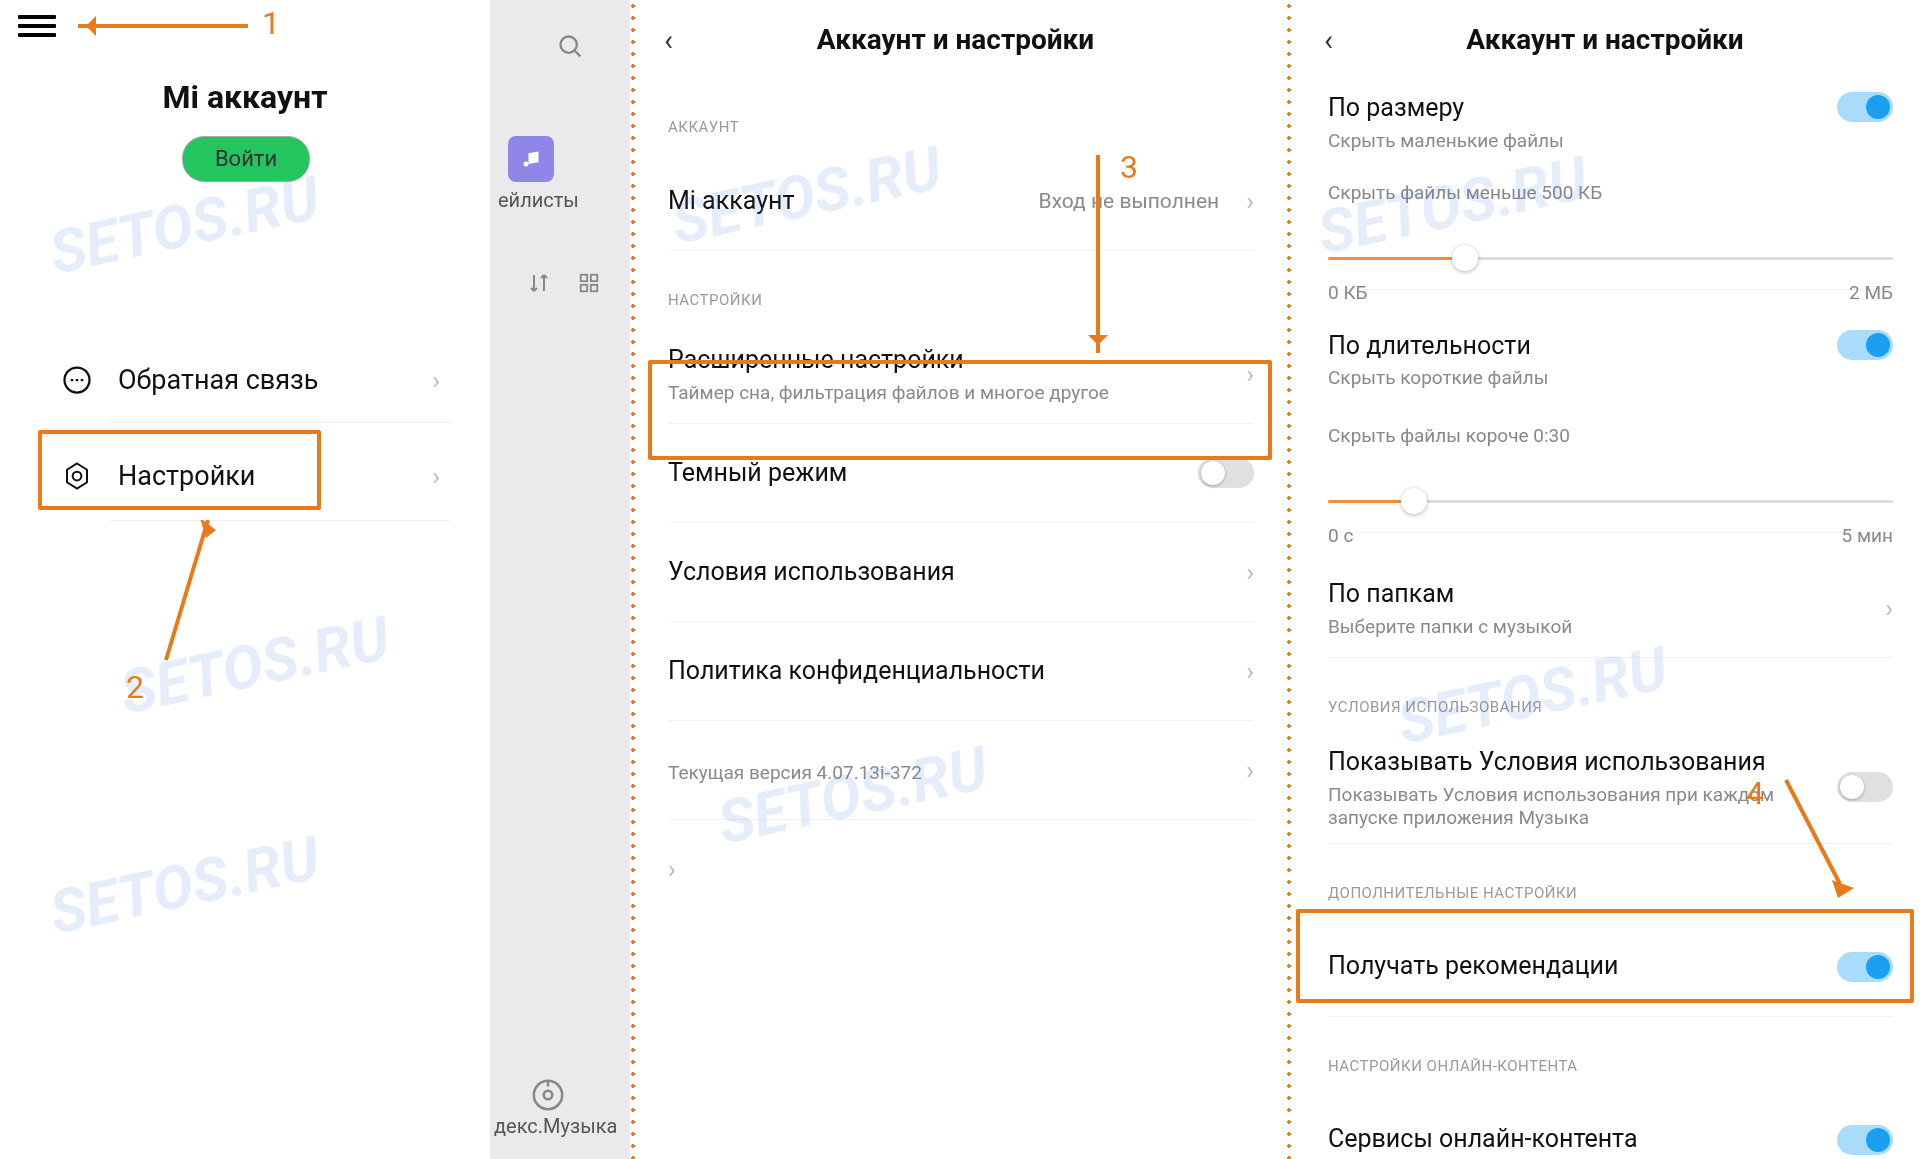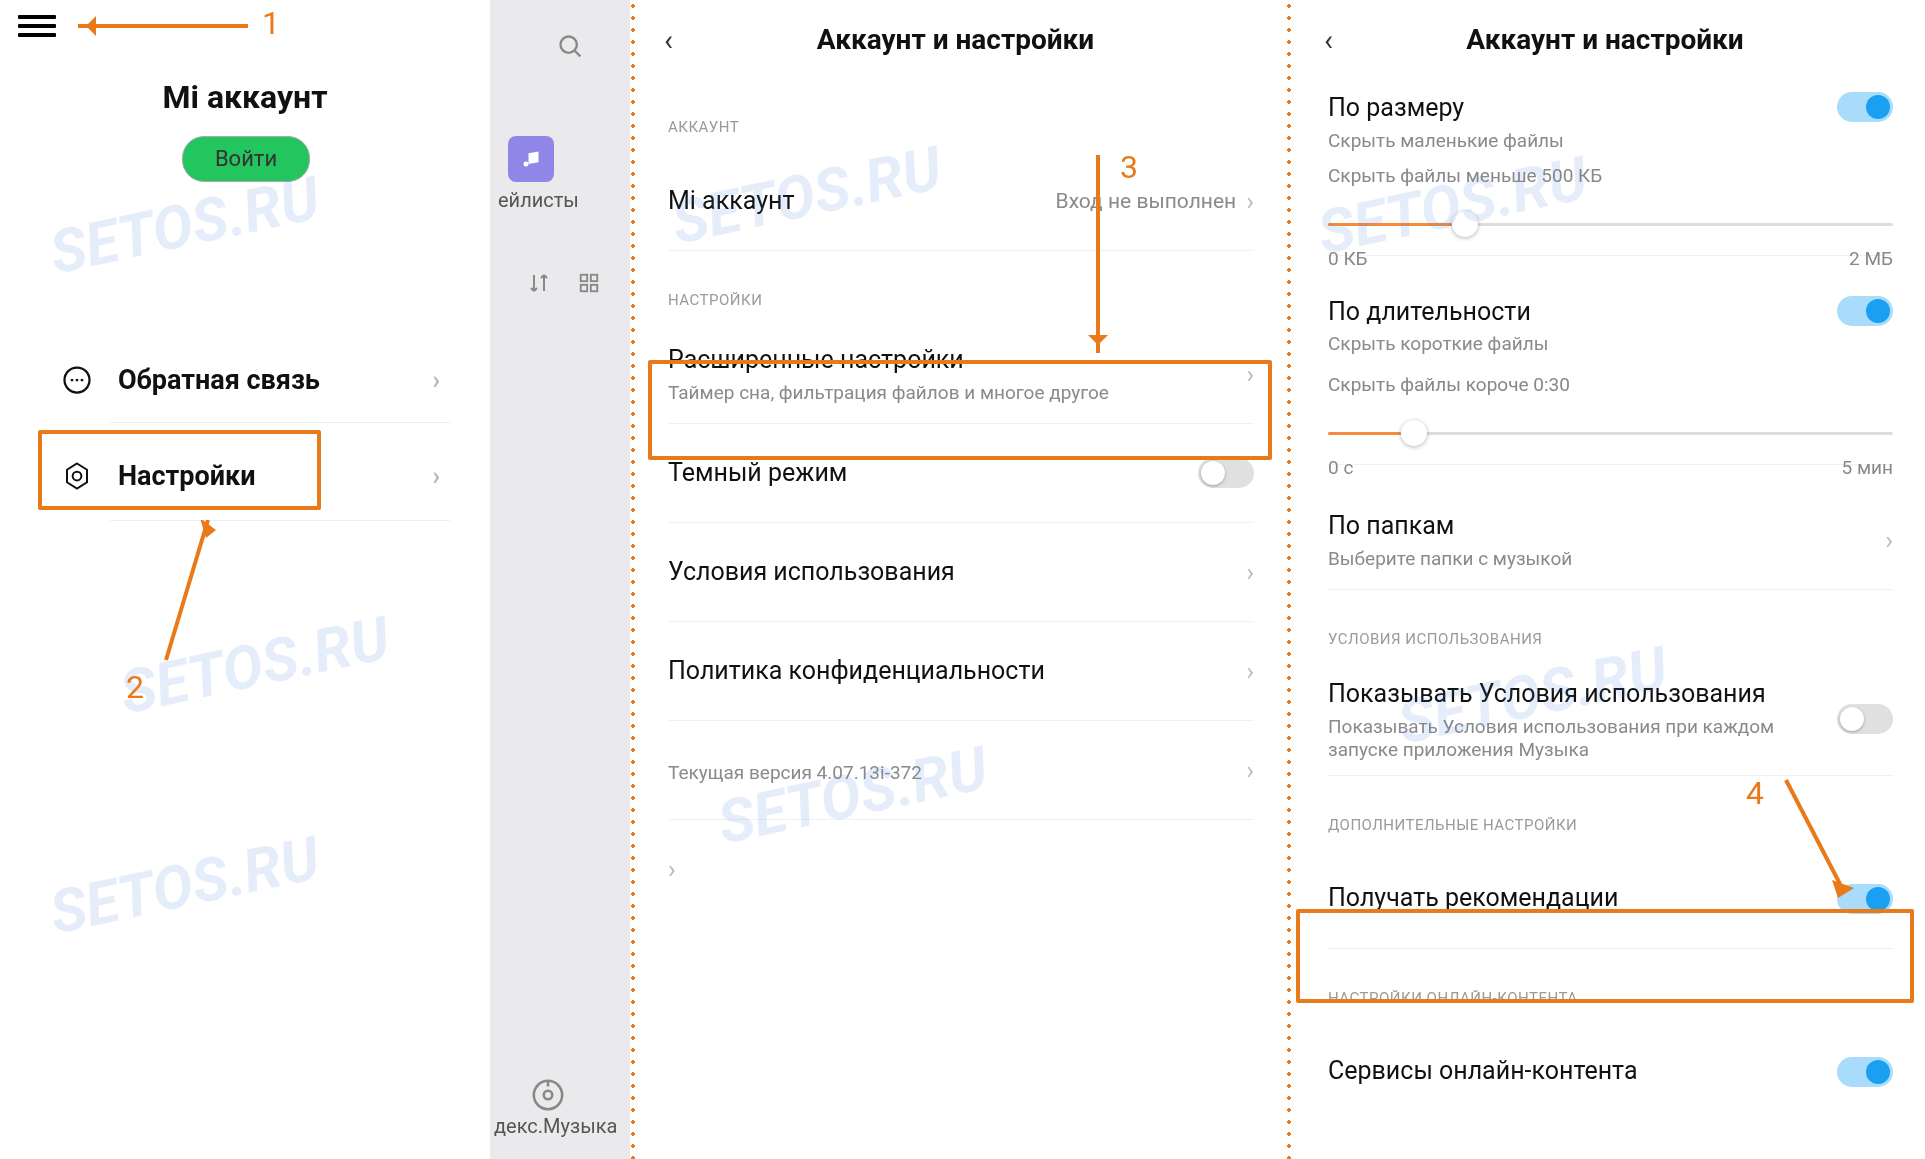--- a/index.html
+++ b/index.html
@@ -12,21 +12,21 @@
   
   .divider{position:absolute;top:0;height:1159px;width:6px;background-image:radial-gradient(circle,#e87a1a 2px,transparent 2px);background-size:6px 12px;}
 
   
   .p1-main{background:#fff;width:490px;height:100%;position:absolute;left:0;top:0;}
   .p1-bg{background:#eaeaec;width:140px;height:100%;position:absolute;left:490px;top:0;}
   .hamburger{position:absolute;top:10px;left:18px;width:38px;height:28px;}
   .hamburger span{display:block;width:38px;height:4px;background:#000;margin:5px 0;border-radius:1px;}
   .mi-title{position:absolute;top:78px;left:0;width:490px;text-align:center;font-size:32px;font-weight:700;color:#111;}
   .login-btn{position:absolute;top:136px;left:182px;width:126px;height:44px;border:1px solid #aaa;border-radius:22px;background:#22c55e;text-align:center;line-height:44px;font-size:22px;color:#333;}
-  .menu-row{position:absolute;left:60px;height:76px;display:flex;align-items:center;padding:0 20px 0 0;width:380px;font-weight:bold;}
+  .menu-row{position:absolute;left:60px;height:76px;display:flex;align-items:center;padding:0 20px 0 0;width:380px;}
   .menu-icon{width:34px;height:34px;margin-right:24px;display:flex;align-items:center;justify-content:center;}
   .menu-label{font-size:27px;color:#111;flex:1;}
   .menu-chevron{color:#bbb;font-size:26px;}
   .menu-divider{position:absolute;left:110px;width:340px;height:1px;background:#eee;}
   .highlight-box{position:absolute;border:4px solid #e87a1a;border-radius:2px;}
   .p1-bg .bgic{position:absolute;width:42px;height:42px;color:#777;display:flex;align-items:center;justify-content:center;font-size:28px;}
   .p1-bg .bgtxt{position:absolute;font-size:20px;color:#555;}
 
   
   .wm{position:absolute;opacity:0.13;color:#3a7bd5;font-size:60px;font-weight:bold;font-style:italic;transform:rotate(-12deg);pointer-events:none;}
@@ -37,21 +37,21 @@
   .arrow-h::before{content:"";position:absolute;left:-2px;top:-8px;border:10px solid transparent;border-right-color:#e87a1a;}
   .arrow-v{position:absolute;width:4px;background:#e87a1a;}
   .arrow-v::after{content:"";position:absolute;left:-8px;bottom:-2px;border:10px solid transparent;border-top-color:#e87a1a;}
 
   
   .header{display:flex;align-items:center;height:78px;padding:0 28px;}
   .back{font-size:30px;color:#333;margin-right:20px;}
   .header-title{flex:1;text-align:center;font-size:28px;font-weight:700;color:#111;margin-right:40px;}
   .sect{padding:0 32px;}
   .group-title{font-size:15px;color:#9a9a9a;letter-spacing:0.5px;margin:40px 0 16px;}
-  .row{display:flex;align-items:center;min-height:70px;border-bottom:1px solid #f1f1f1;padding:14px 0;}
+  .row{display:flex;align-items:center;min-height:70px;border-bottom:1px solid #f1f1f1;padding:14px 0;gap:17px;}
   .row:last-child{border-bottom:none;}
   .row-text{flex:1;}
   .row-title{font-size:25px;color:#111;line-height:1.3;}
   .row-sub{font-size:19px;color:#8a8a8a;margin-top:4px;}
   .row-value{font-size:21px;color:#8a8a8a;margin-right:10px;}
   .chev{color:#bbb;font-size:26px;}
   .toggle{width:56px;height:30px;border-radius:15px;position:relative;}
   .toggle .knob{position:absolute;width:24px;height:24px;border-radius:50%;background:#fff;top:3px;box-shadow:0 1px 3px rgba(0,0,0,0.3);}
   .toggle.on{background:#a8dcfa;}
   .toggle.on .knob{right:3px;background:#1a9ff1;box-shadow:none;}

